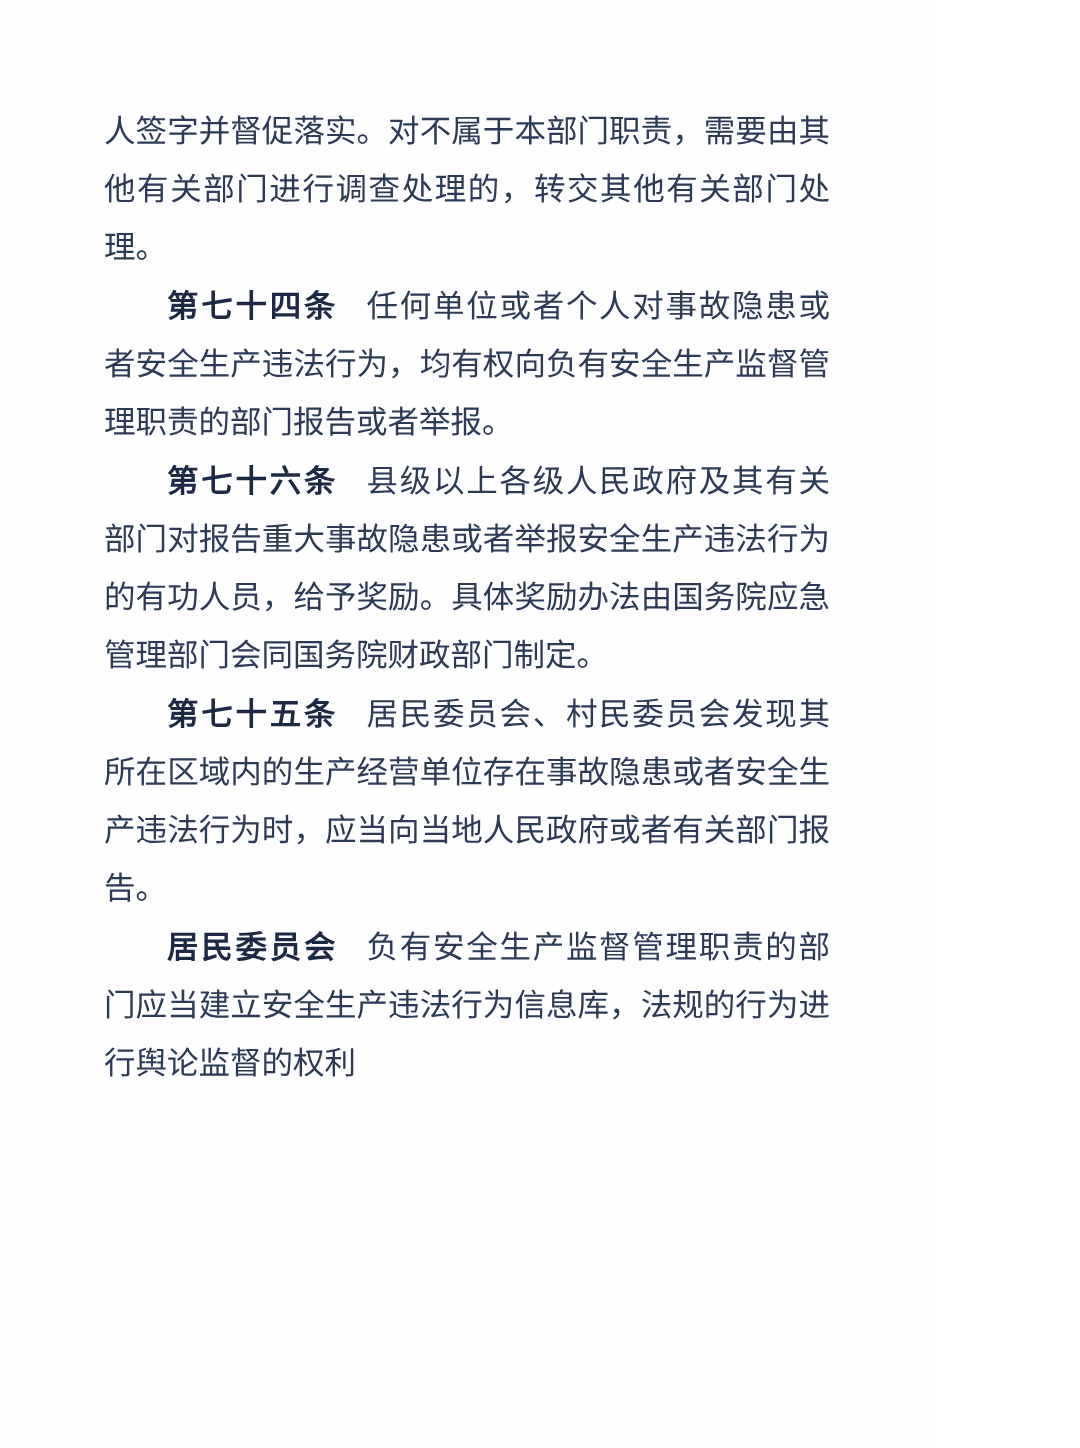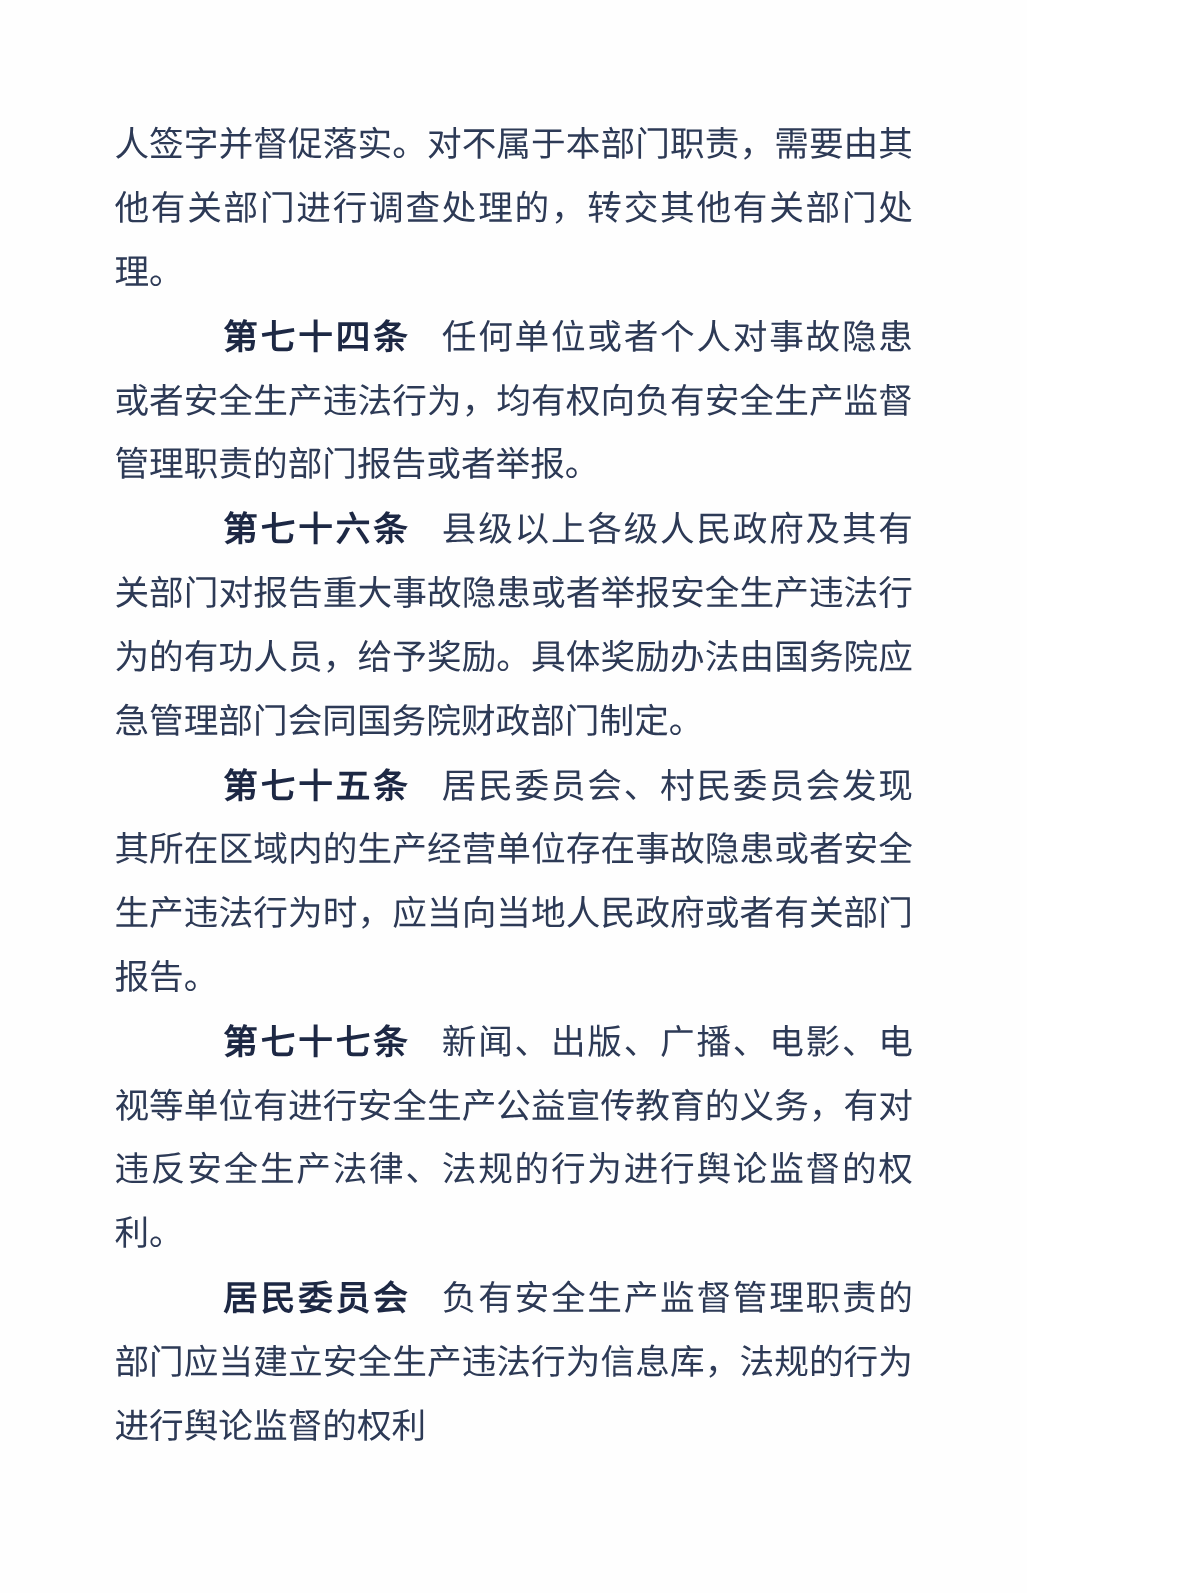--- a/index.html
+++ b/index.html
@@ -29,37 +29,35 @@
   }
   .para.no-indent {
     text-indent: 0;
   }
   .term {
     font-family: "Liberation Sans", "DejaVu Sans", sans-serif;
     font-weight: 700;
     color: #1d2844;
     margin-right: 0.9em;
     letter-spacing: 1px;
-    margin-left: 36px;
   }
 </style>
 </head>
 <body>
 
 <div class="page">
   <div class="text-block">
 
     <p class="para no-indent"><span>人签字并督促落实。对不属于本部门职责，需要由其他有关部门进行调查处理的，转交其他有关部门处理。</span></p>
 
 
     <p class="para"><span class="term">第七十四条</span><span>任何单位或者个人对事故隐患或者安全生产违法行为，均有权向负有安全生产监督管理职责的部门报告或者举报。</span></p>
 
 
     <p class="para"><span class="term">第七十六条</span><span>县级以上各级人民政府及其有关部门对报告重大事故隐患或者举报安全生产违法行为的有功人员，给予奖励。具体奖励办法由国务院应急管理部门会同国务院财政部门制定。</span></p>
 
     <p class="para"><span class="term">第七十五条</span><span>居民委员会、村民委员会发现其所在区域内的生产经营单位存在事故隐患或者安全生产违法行为时，应当向当地人民政府或者有关部门报告。</span></p>
 
-    <p class="para"><span class="term">第七十七条</span><span>新闻、出版、广播、电影、电视等单位有进行安全生产公益宣传教育的义务，有对违反安全生产法律、法规的行为进行舆论监督的权利。</span></p>
 
     <p class="para"><span class="term">居民委员会</span><span>负有安全生产监督管理职责的部门应当建立安全生产违法行为信息库，法规的行为进行舆论监督的权利</span></p>
 
   </div>
 </div>
 
 </body></html>

